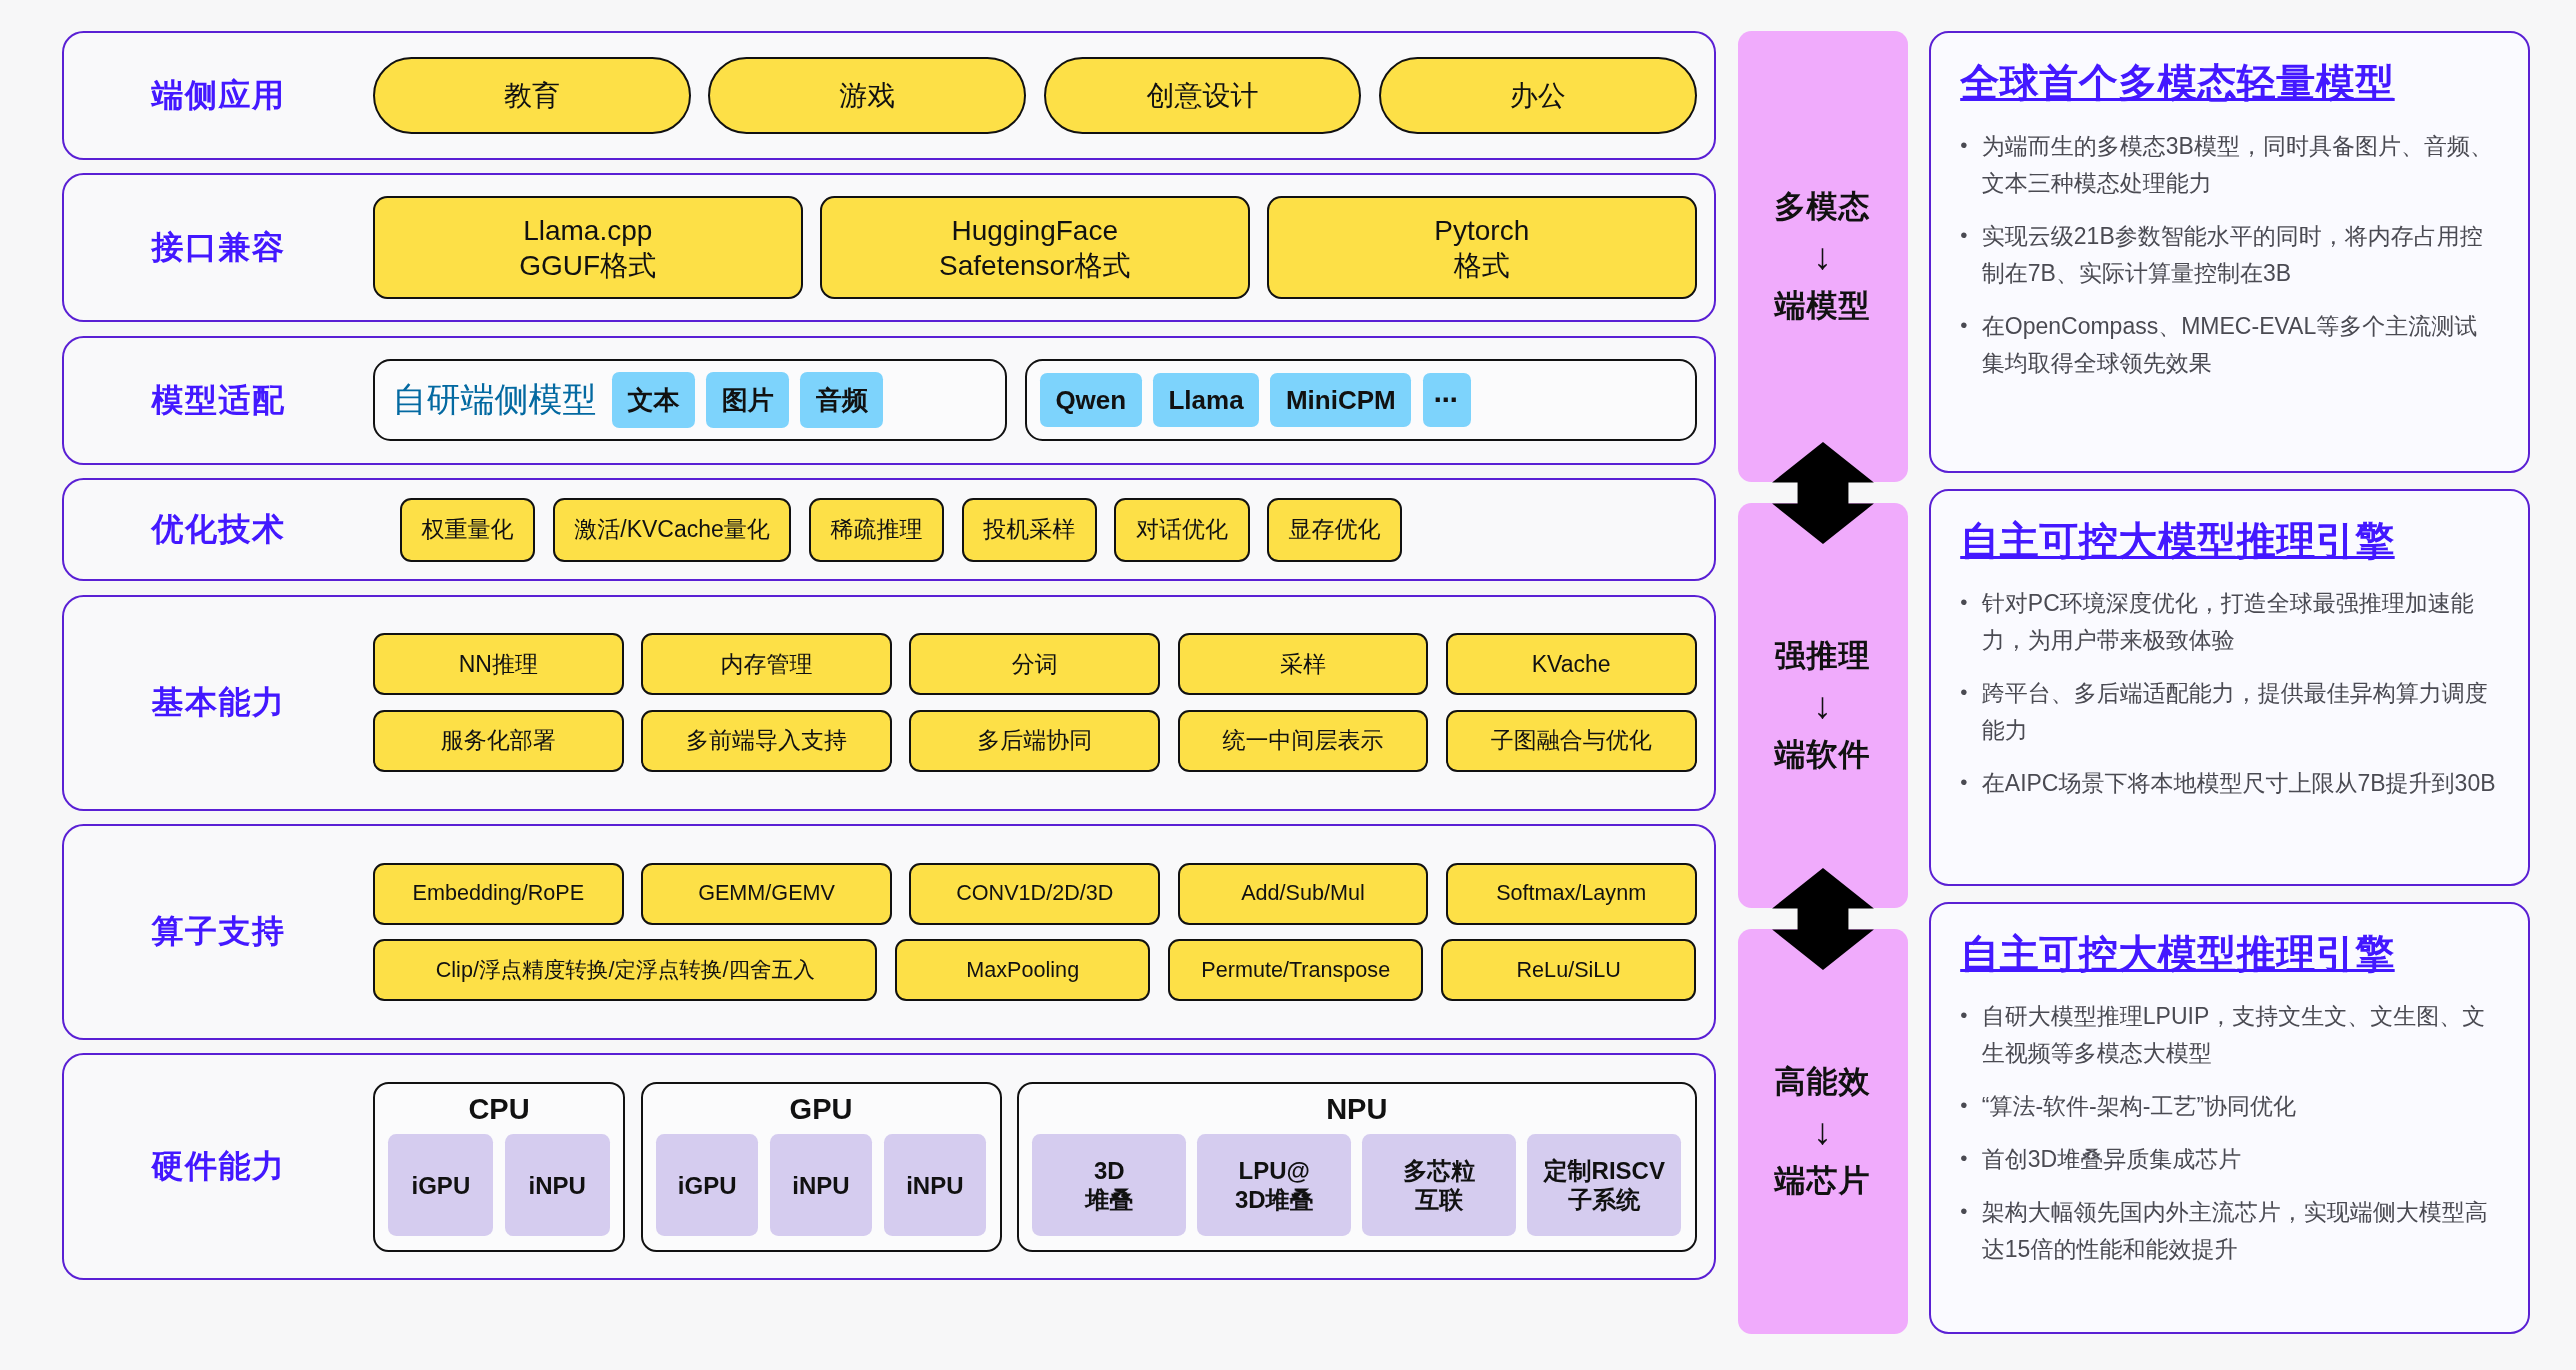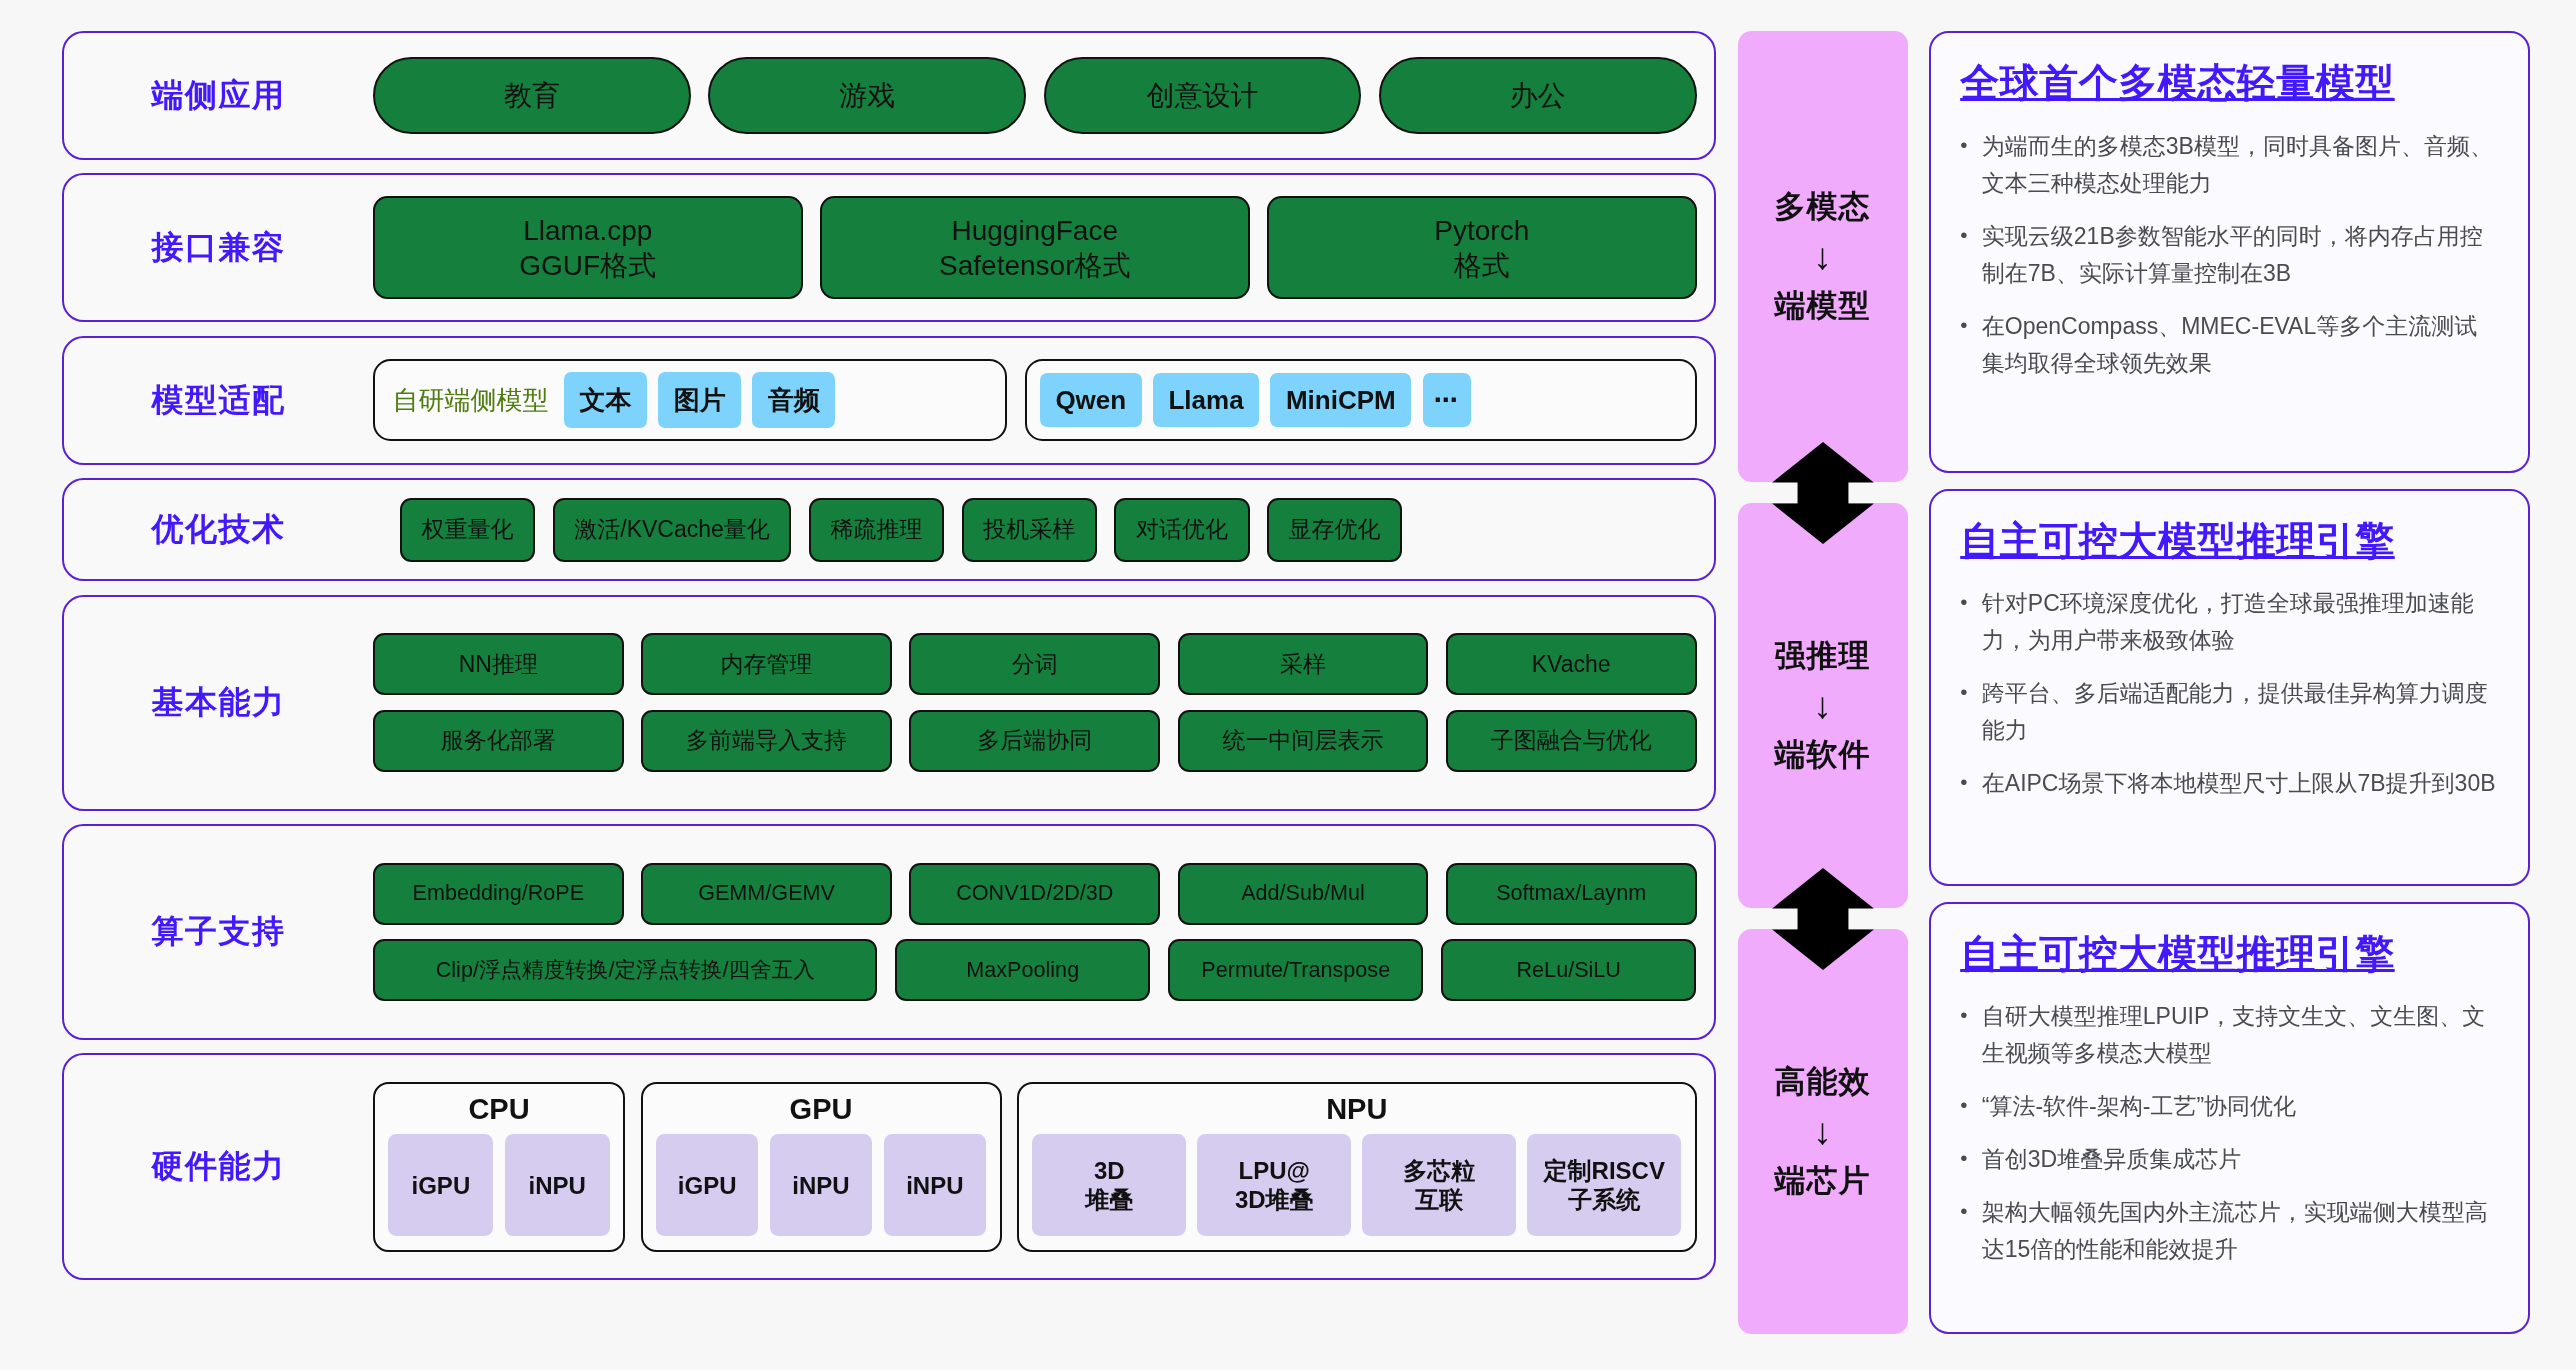--- a/index.html
+++ b/index.html
@@ -58,21 +58,21 @@
     display: flex;
     gap: 17.5px;
     align-items: stretch;
   }
 
   
   .pill {
     flex: 1;
     border: 2.1px solid #111;
     border-radius: 17.5px;
-    background: #15803d;
+    background: #fde047;
     display: flex;
     align-items: center;
     justify-content: center;
     text-align: center;
     font-size: 26px;
     color: #111;
     line-height: 1.25;
     padding: 9.3px 7.2px;
   }
 
@@ -94,22 +94,22 @@
     background: #fbfbfc;
     display: flex;
     align-items: center;
     gap: 11.3px;
     padding: 9.3px 13.4px;
     height: 82px;
   }
   .model-group.g1 { flex: 0 0 634px; }
   .model-group.g2 { flex: 1; }
   .mg-title {
-    font-size: 26px;
-    color: #4d7c0f;
+    font-size: 34px;
+    color: #0369a1;
     white-space: nowrap;
     padding: 0 4.1px;
   }
   .chip {
     background: #7dd3fc;
     border-radius: 7.2px;
     font-size: 26px;
     font-weight: 700;
     color: #111;
     display: flex;

